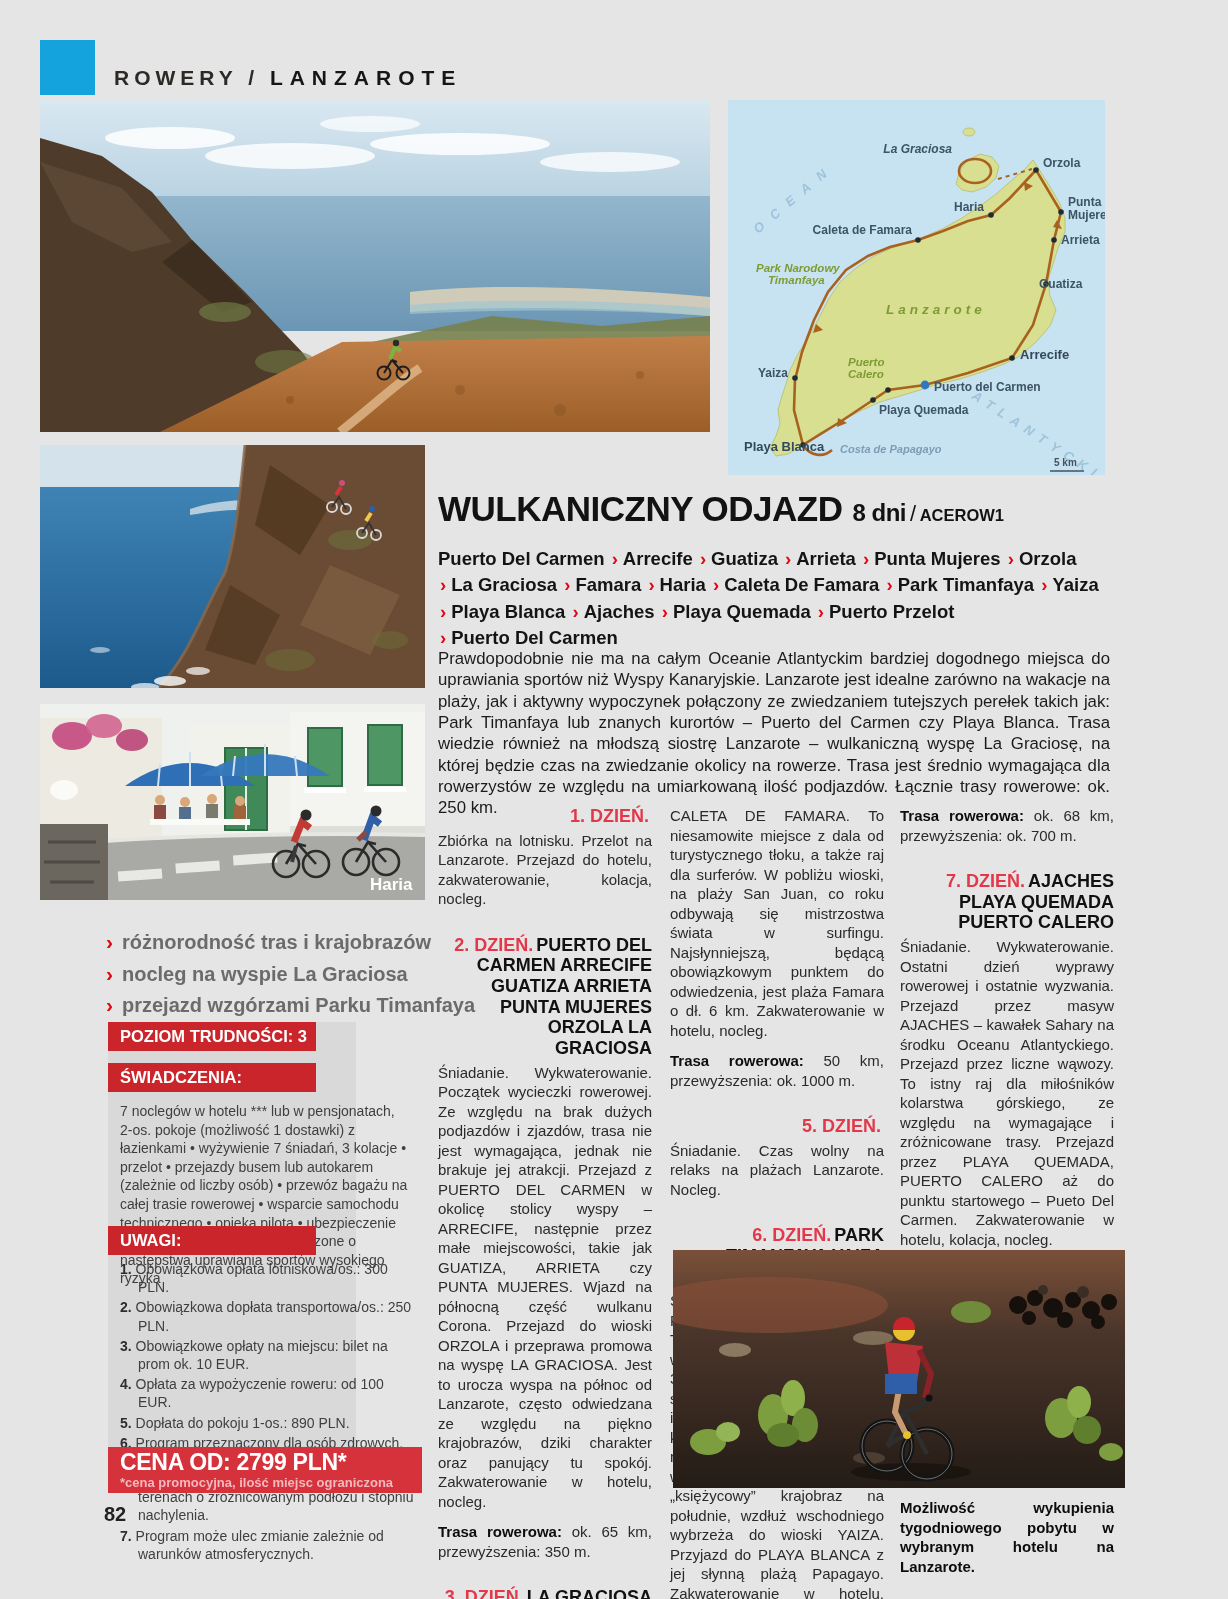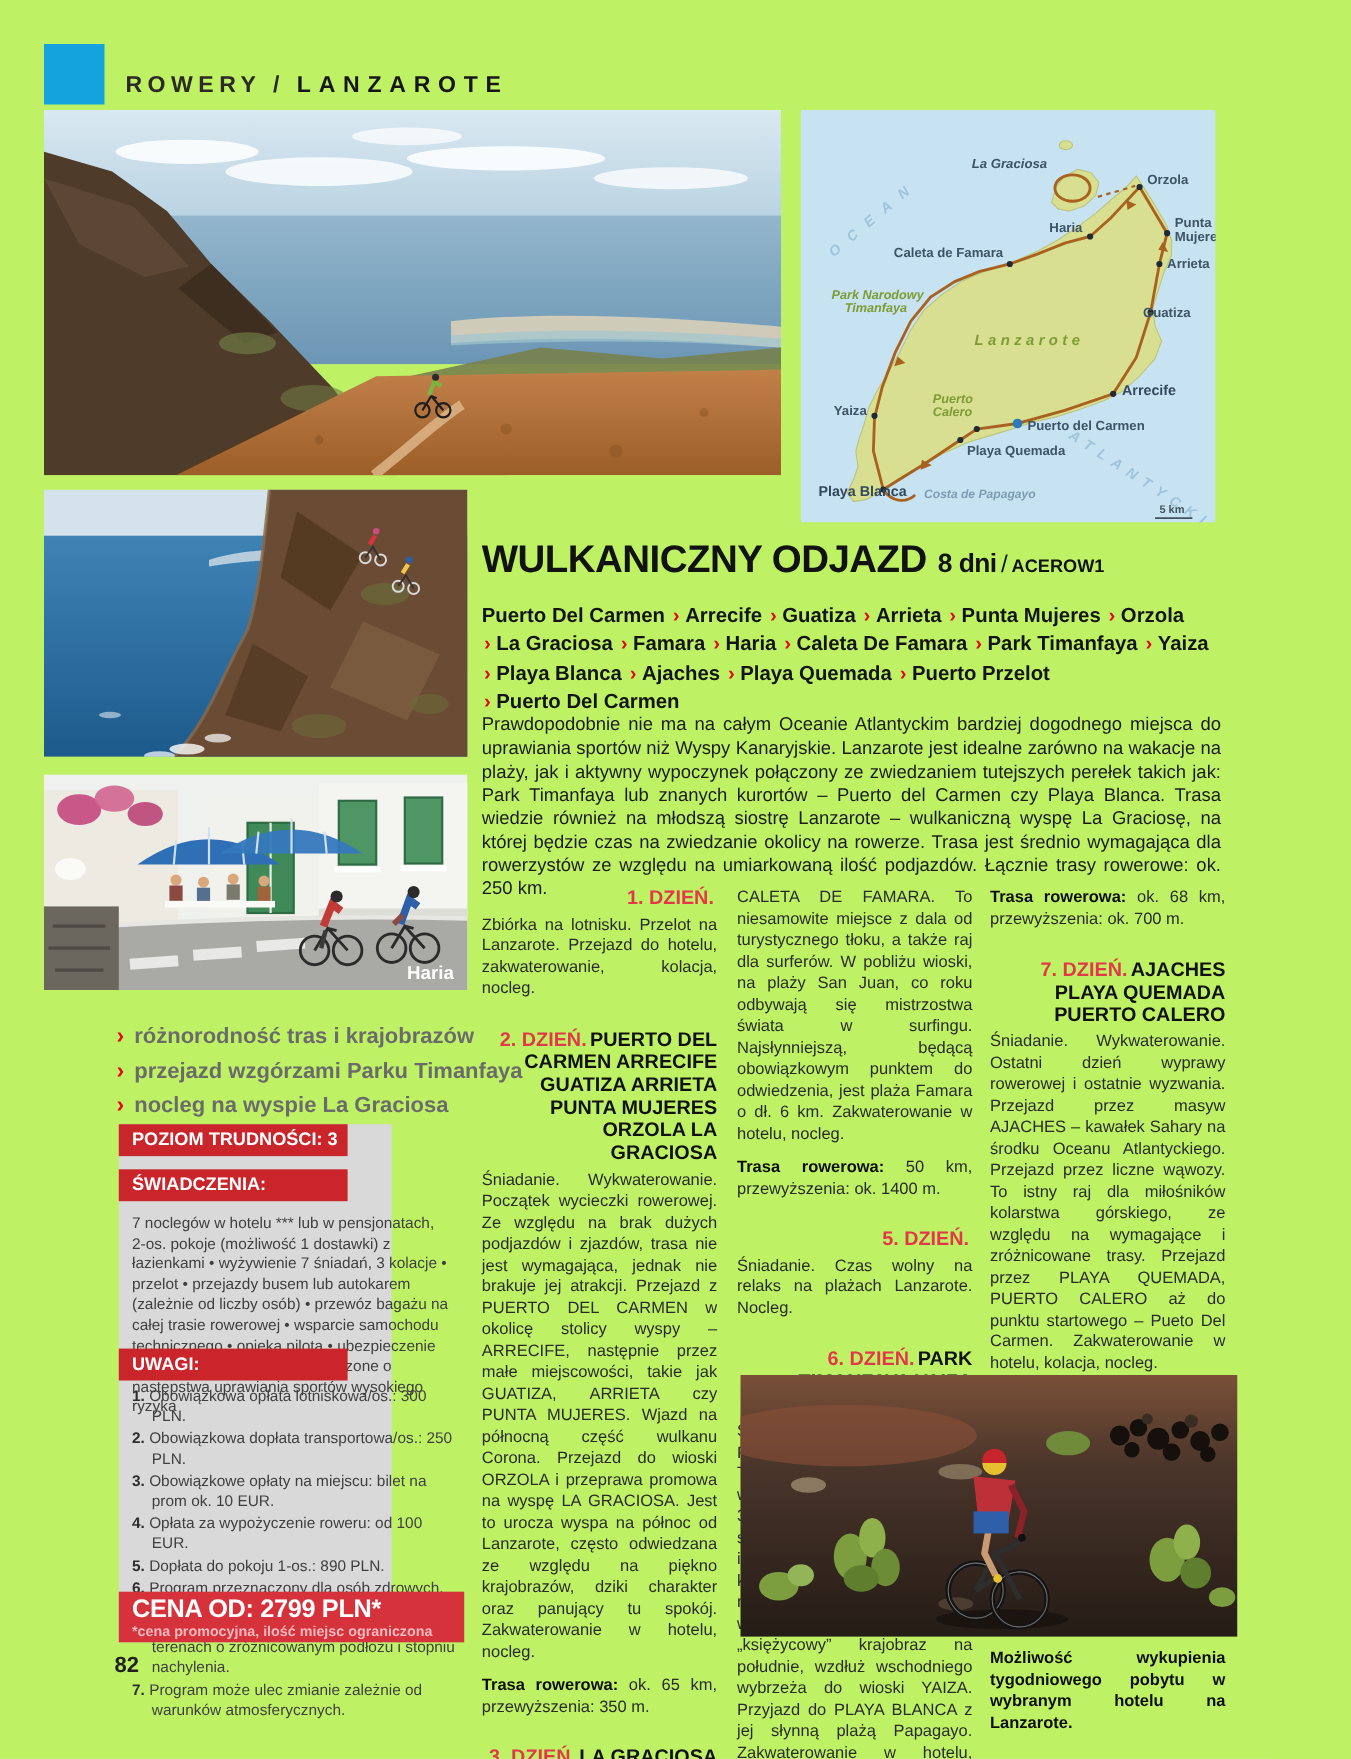--- a/index.html
+++ b/index.html
@@ -1,16 +1,16 @@
 <!DOCTYPE html>
 <html><head>
 <meta charset="utf-8">
 <style>
   html,body{margin:0;padding:0;background:#ffffff;}
-  #page{position:relative;width:1228px;height:1599px;background:#bef264;
+  #page{position:relative;width:1228px;height:1599px;background:#e5e5e5;
         font-family:"Liberation Sans",sans-serif;overflow:hidden;color:#222;}
   .abs{position:absolute;}
 
   
   #brand-square{left:40px;top:40px;width:55px;height:55px;background:#14A3DC;}
   #header-line{left:114px;top:66px;font-size:21px;font-weight:700;color:#2D2A26;
                letter-spacing:5px;white-space:nowrap;}
   #header-line .dest{letter-spacing:7px;color:#161616;}
 
   
@@ -333,41 +333,41 @@
     <h4 class="day"><span class="dnum">2. DZIEŃ.</span><span>PUERTO DEL CARMEN ARRECIFE GUATIZA ARRIETA PUNTA MUJERES ORZOLA LA GRACIOSA</span></h4>
     <p class="body">Śniadanie. Wykwaterowanie. Początek wycieczki rowerowej. Ze względu na brak dużych podjazdów i zjazdów, trasa nie jest wymagająca, jednak nie brakuje jej atrakcji. Przejazd z PUERTO DEL CARMEN w okolicę stolicy wyspy – ARRECIFE, następnie przez małe miejscowości, takie jak GUATIZA, ARRIETA czy PUNTA MUJERES. Wjazd na północną część wulkanu Corona. Przejazd do wioski ORZOLA i przeprawa promowa na wyspę LA GRACIOSA. Jest to urocza wyspa na północ od Lanzarote, często odwiedzana ze względu na piękno krajobrazów, dziki charakter oraz panujący tu spokój. Zakwaterowanie w hotelu, nocleg.</p>
     <p class="rinfo"><b>Trasa rowerowa:</b><span> ok. 65 km, przewyższenia: 350 m.</span></p>
     <h4 class="day"><span class="dnum">3. DZIEŃ.</span><span>LA GRACIOSA</span></h4>
     <p class="body">Śniadanie. Wyjazd z hotelu na trasę rowerową. Dzień poświęcony na spokojną jazdę po niewielkiej wyspie i plażowanie. Możliwość spróbowania specjałów kuchni kanaryjskiej. Czas wolny na wypoczynek przed następnymi dniami i bardziej wymagającymi etapami wyprawy. Powrót do hotelu, nocleg.</p>
 
   </div>
 
   <div class="abs col" id="col2">
     <p class="body">CALETA DE FAMARA. To niesamowite miejsce z dala od turystycznego tłoku, a także raj dla surferów. W pobliżu wioski, na plaży San Juan, co roku odbywają się mistrzostwa świata w surfingu. Najsłynniejszą, będącą obowiązkowym punktem do odwiedzenia, jest plaża Famara o dł. 6 km. Zakwaterowanie w hotelu, nocleg.</p>
-    <p class="rinfo"><b>Trasa rowerowa:</b><span> 50 km, przewyższenia: ok. 1400 m.</span></p>
+    <p class="rinfo"><b>Trasa rowerowa:</b><span> 50 km, przewyższenia: ok. 1000 m.</span></p>
     <h4 class="day"><span class="dnum">5. DZIEŃ.</span><span></span></h4>
     <p class="body">Śniadanie. Czas wolny na relaks na plażach Lanzarote. Nocleg.</p>
     <h4 class="day"><span class="dnum">6. DZIEŃ.</span><span>PARK TIMANFAYA YAIZA PLAYA BLANCA</span></h4>
     <p class="body">Śniadanie. Wykwaterowanie. Przejazd wzgórzami PARKU TIMANFAYA. Ostatnie erupcje wulkanu miały miejsce 200 i 300 lat temu i pozostawiły po sobie zarówno przerażający jak i piękny krajobraz. Pełno tutaj kraterów, żużlu wulkanicznego i niesamowitych formacji wulkanicznych. Przejazd przez „księżycowy” krajobraz na południe, wzdłuż wschodniego wybrzeża do wioski YAIZA. Przyjazd do PLAYA BLANCA z jej słynną plażą Papagayo. Zakwaterowanie w hotelu, kolacja, nocleg.</p>
   </div>
 
   <div class="abs col" id="col3">
     <p class="rinfo"><b>Trasa rowerowa:</b><span> ok. 68 km, przewyższenia: ok. 700 m.</span></p>
     <h4 class="day"><span class="dnum">7. DZIEŃ.</span><span>AJACHES PLAYA QUEMADA PUERTO CALERO</span></h4>
     <p class="body">Śniadanie. Wykwaterowanie. Ostatni dzień wyprawy rowerowej i ostatnie wyzwania. Przejazd przez masyw AJACHES – kawałek Sahary na środku Oceanu Atlantyckiego. Przejazd przez liczne wąwozy. To istny raj dla miłośników kolarstwa górskiego, ze względu na wymagające i zróżnicowane trasy. Przejazd przez PLAYA QUEMADA, PUERTO CALERO aż do punktu startowego – Pueto Del Carmen. Zakwaterowanie w hotelu, kolacja, nocleg.</p>
     <p class="rinfo"><b>Trasa rowerowa:</b><span> ok. 35 km, przewyższenia: ok. 700 m.</span></p>
     <h4 class="day"><span class="dnum">8. DZIEŃ.</span><span></span></h4>
     <p class="body">Zależnie od godziny wylotu: śniadanie, czas wolny, transfer na lotnisko i wylot do Polski. Dla osób, które przedłużają pobyt o tygodniowy wypoczynek: śniadanie, wykwaterowanie, transfer do wybranego hotelu.</p>
     <p class="note-b">Możliwość wykupienia tygodniowego pobytu w wybranym hotelu na Lanzarote.</p>
   </div>
 
   <div class="abs" id="highlights">
     <div><span class="chev">›</span><span>różnorodność tras i krajobrazów</span></div>
+    <div><span class="chev">›</span><span>nocleg na wyspie La Graciosa</span></div>
     <div><span class="chev">›</span><span>przejazd wzgórzami Parku Timanfaya</span></div>
-    <div><span class="chev">›</span><span>nocleg na wyspie La Graciosa</span></div>
   </div>
 
   <div class="abs" id="panel">
     <div class="redbar" id="bar-difficulty">POZIOM TRUDNOŚCI: 3</div>
     <div class="redbar" id="bar-services">ŚWIADCZENIA:</div>
     <div id="services-text">7 noclegów w hotelu *** lub w pensjonatach, 2-os. pokoje (możliwość 1 dostawki) z łazienkami • wyżywienie 7 śniadań, 3 kolacje • przelot • przejazdy busem lub autokarem (zależnie od liczby osób) • przewóz bagażu na całej trasie rowerowej • wsparcie samochodu technicznego • opieka pilota • ubezpieczenie KL i NW Itaka Complex rozszerzone o następstwa uprawiania sportów wysokiego ryzyka</div>
     <div class="redbar" id="bar-notes">UWAGI:</div>
     <div id="notes-list">
       <div class="note-item"><b>1.</b> <span>Obowiązkowa opłata lotniskowa/os.: 300 PLN.</span></div>
       <div class="note-item"><b>2.</b> <span>Obowiązkowa dopłata transportowa/os.: 250 PLN.</span></div>

